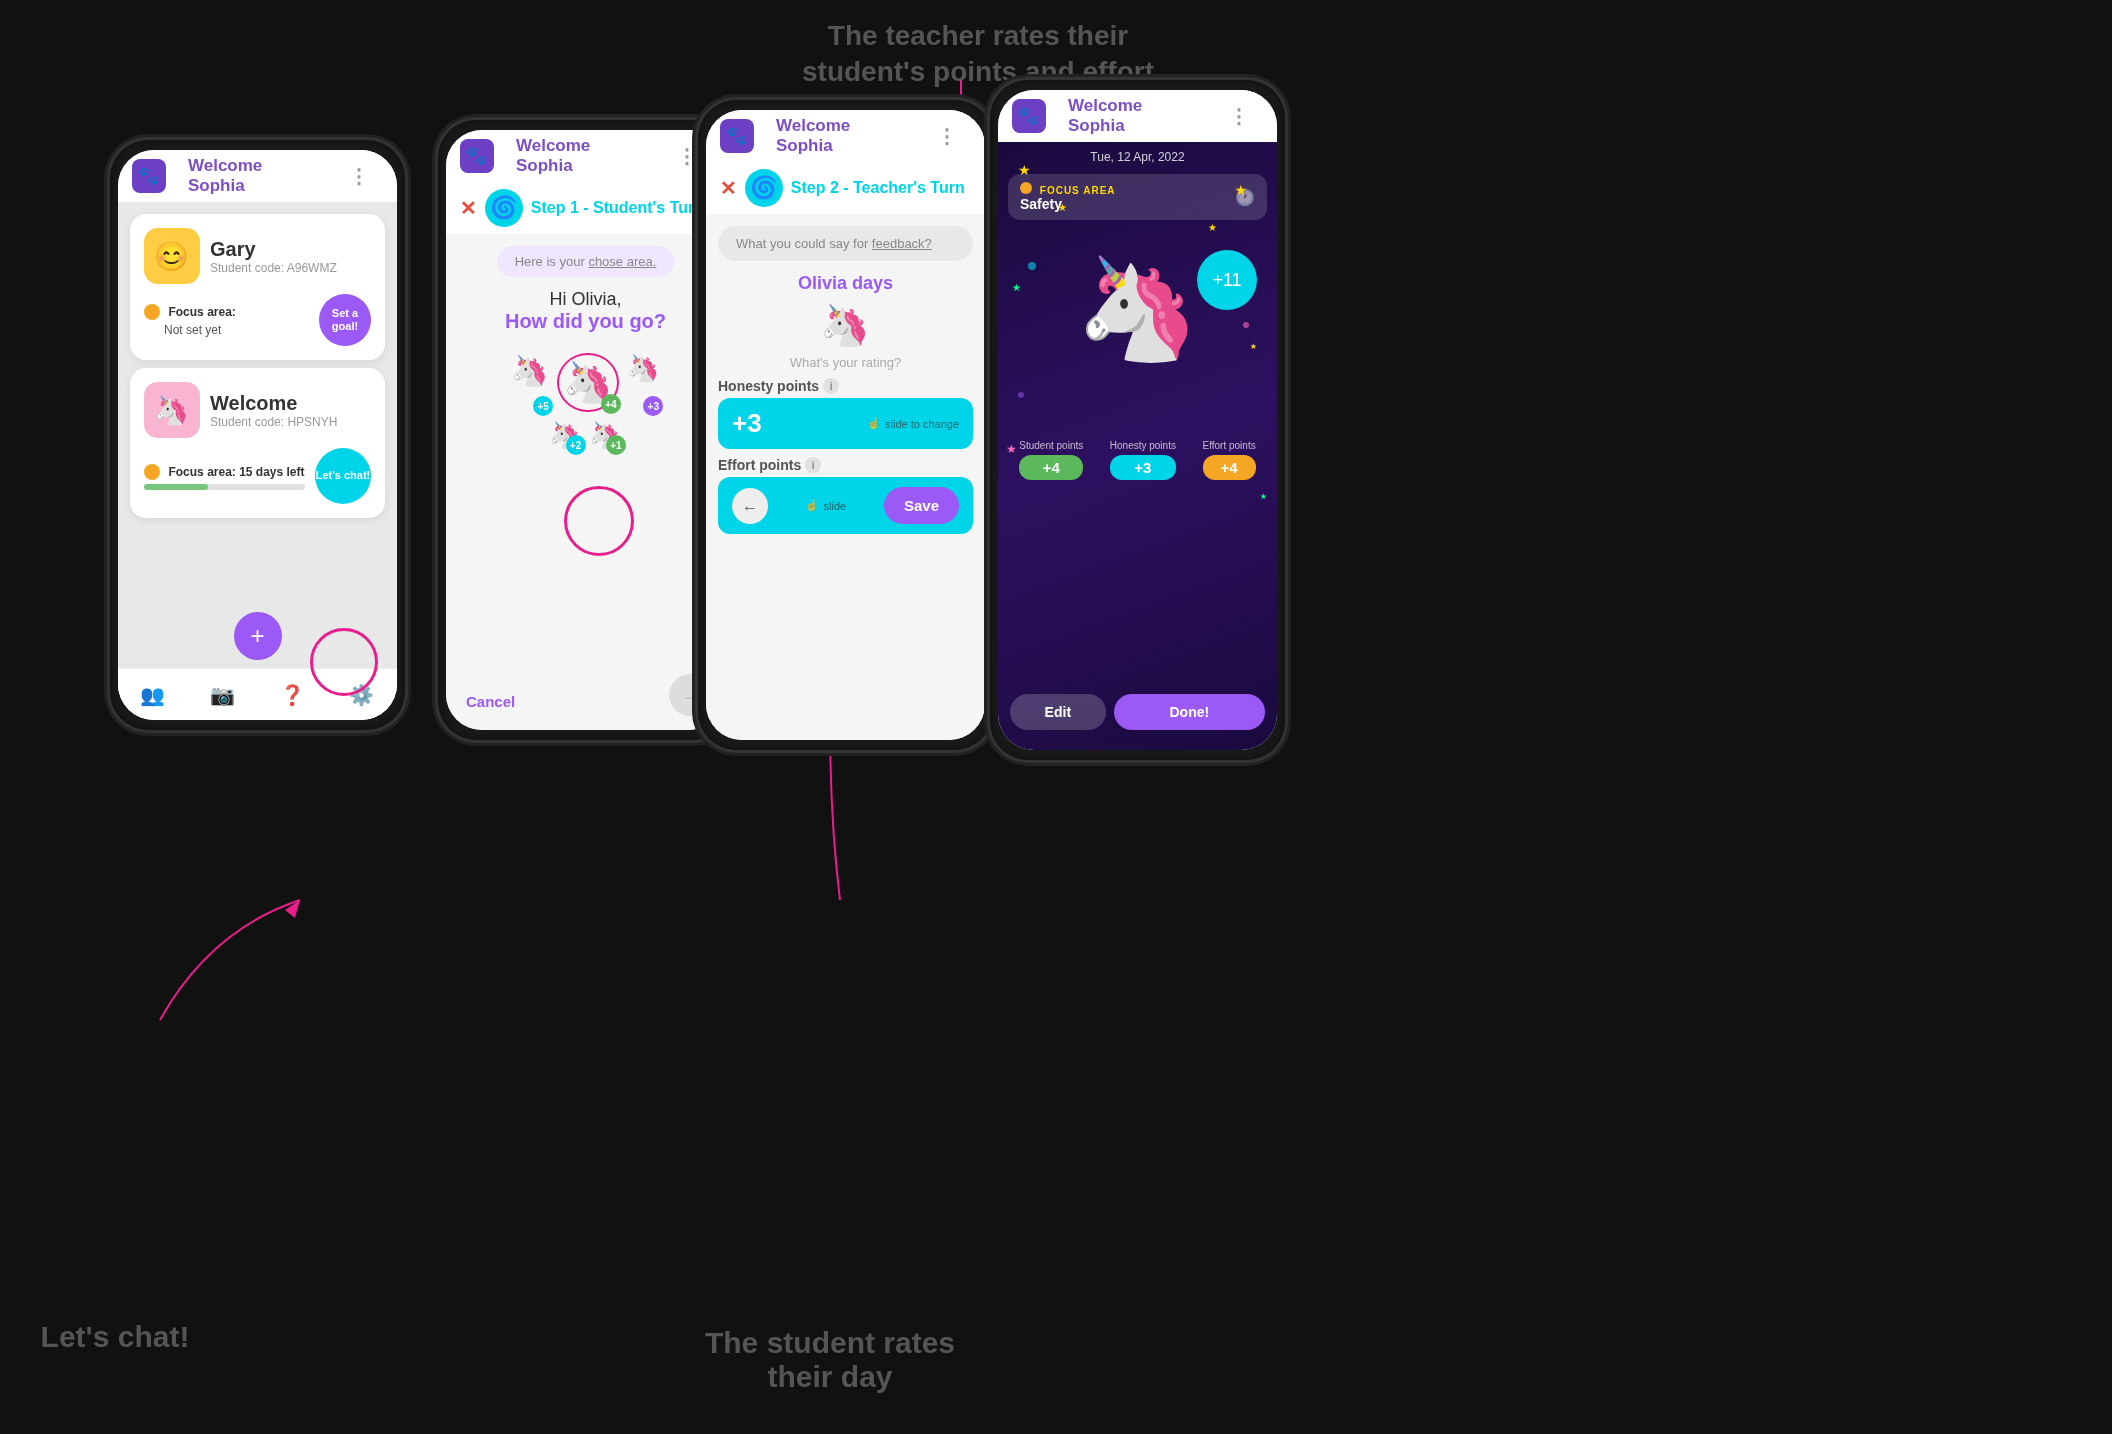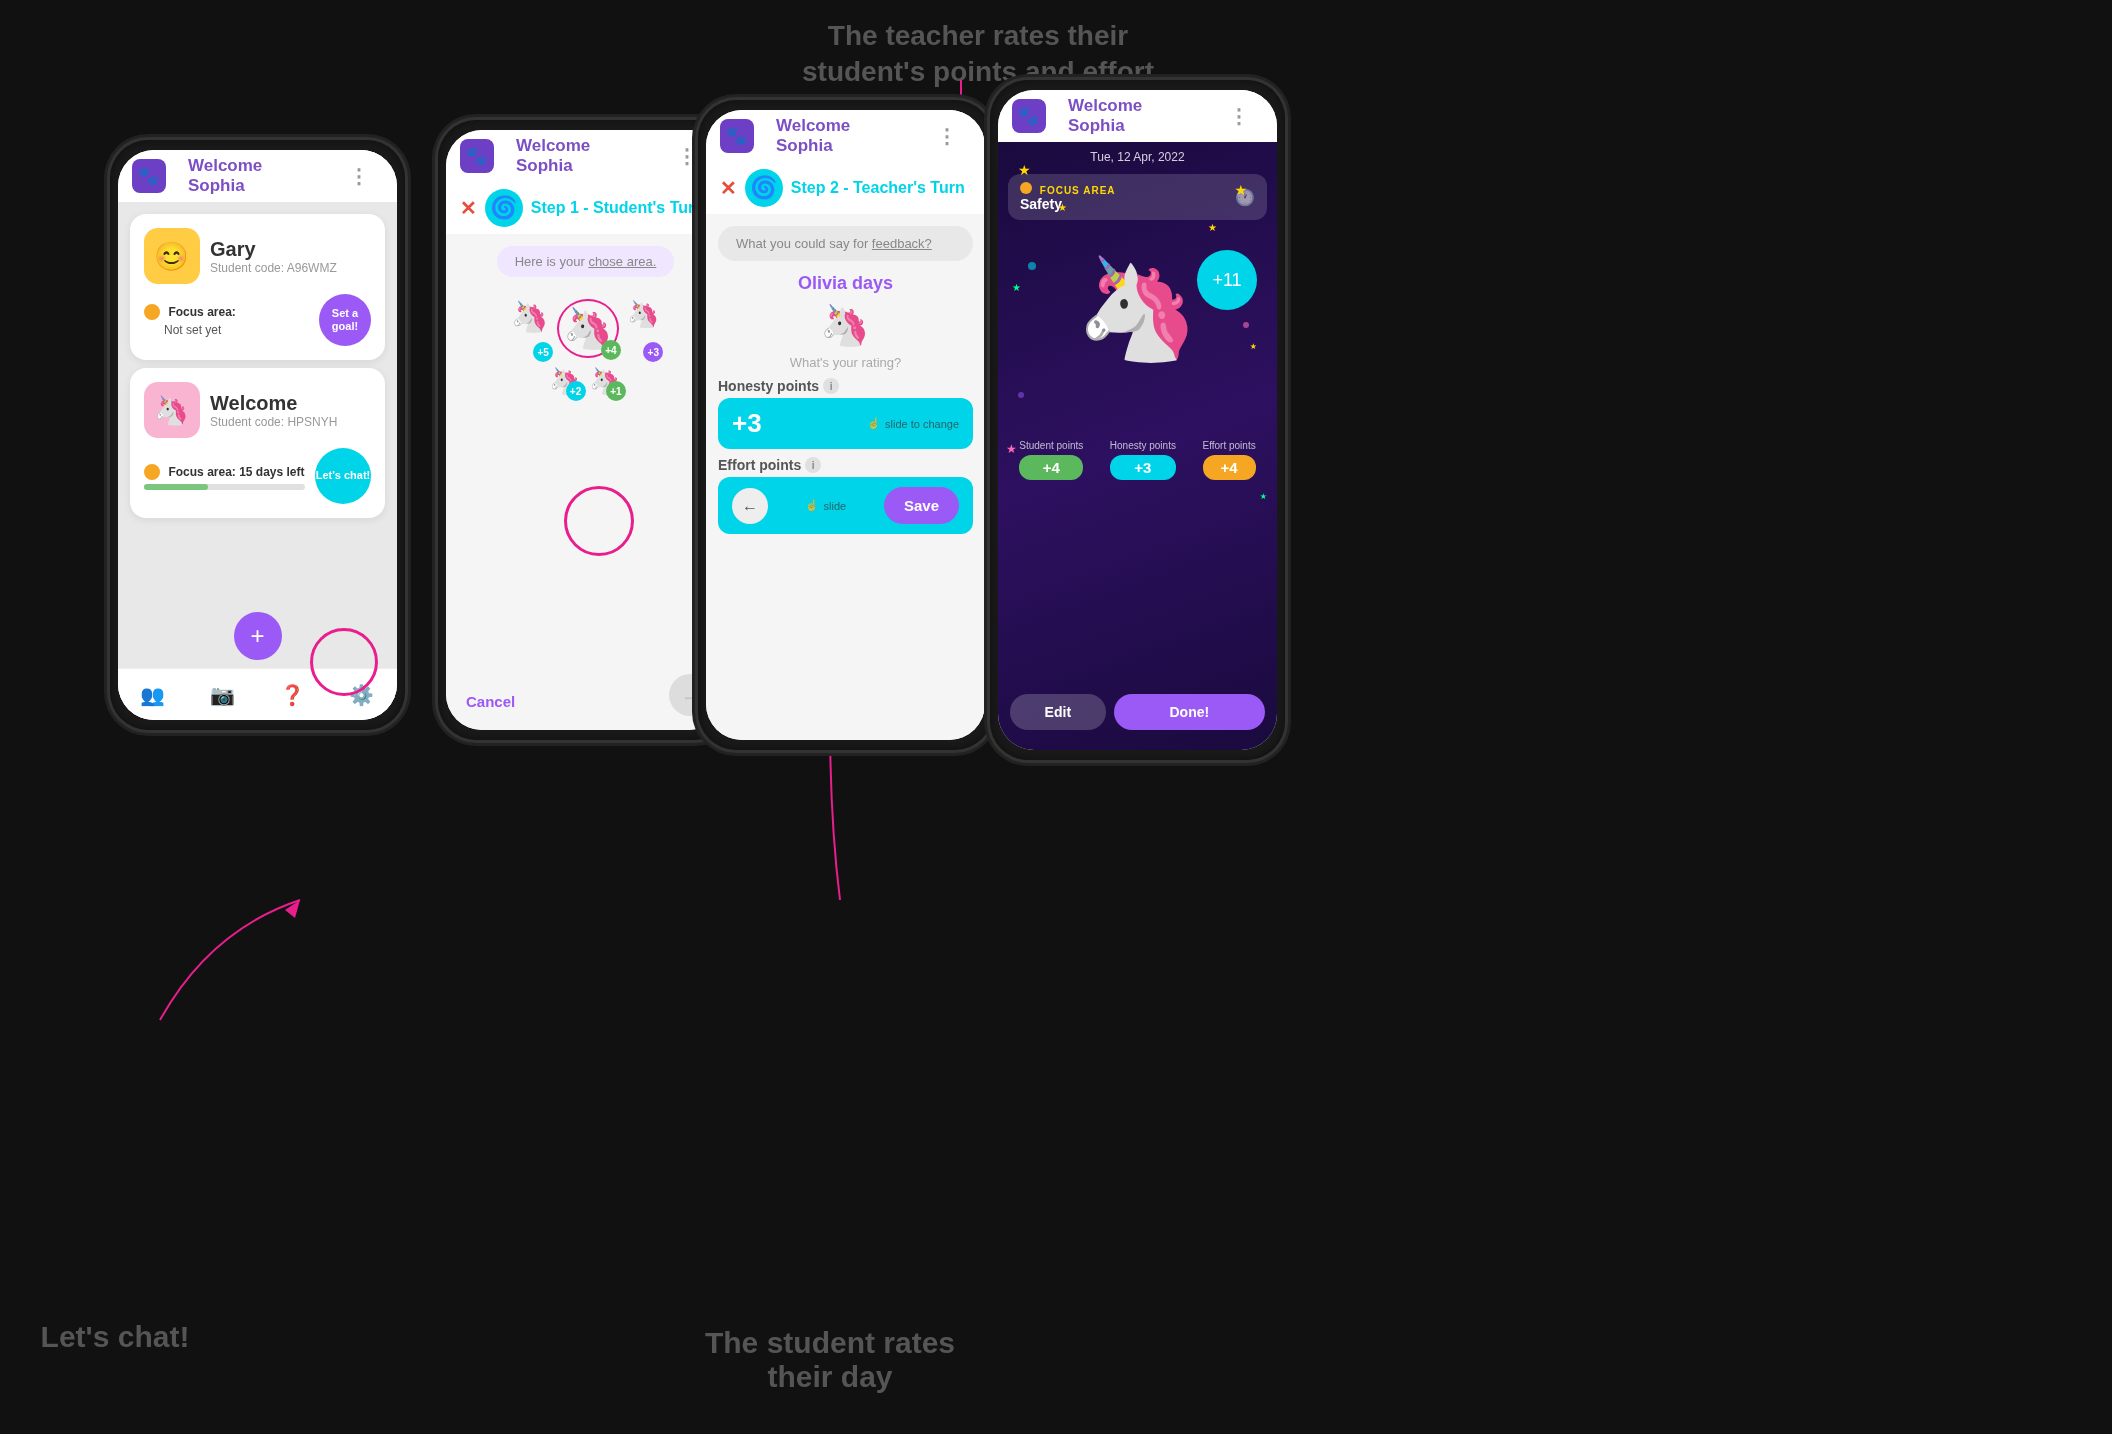--- a/index.html
+++ b/index.html
@@ -622,20 +622,24 @@
       <div class="step-header">
         <span class="close-btn">✕</span>
         <div class="step-avatar">🌀</div>
         <span class="step-title">Step 1 - Student's Turn</span>
       </div>
 
       <div class="focus-area-bubble">
         <span>Here is your <u>chose area.</u></span>
       </div>
 
+      <div class="greeting-text">
+        <div class="name">Hi Olivia,</div>
+        <div class="question">How did you go?</div>
+      </div>
 
       <div style="display:flex;justify-content:center;flex-wrap:wrap;gap:8px;padding:10px 8px;position:relative;">
 
         <div style="display:flex;gap:8px;width:100%;justify-content:center;">
 
           <div class="unicorn-item" style="position:relative;">
             <span style="font-size:30px;">🦄</span>
             <div class="rating-badge" style="background:#00d4e8;">+5</div>
           </div>
 

